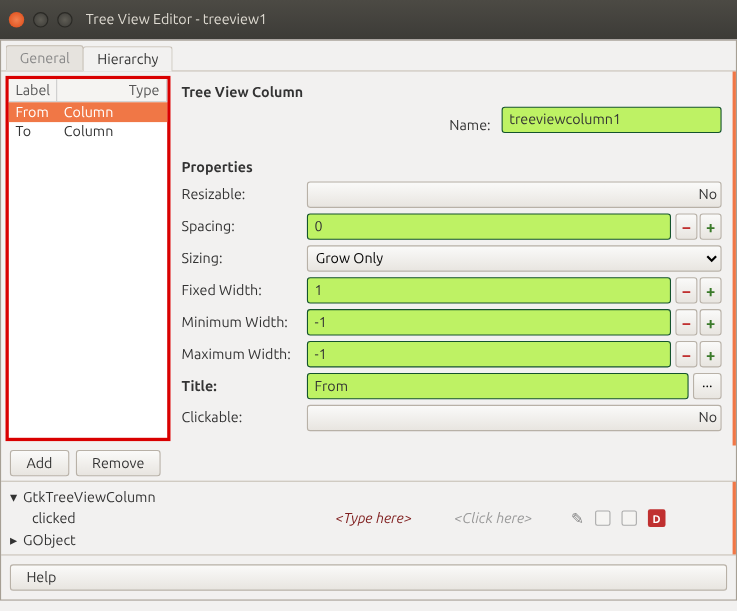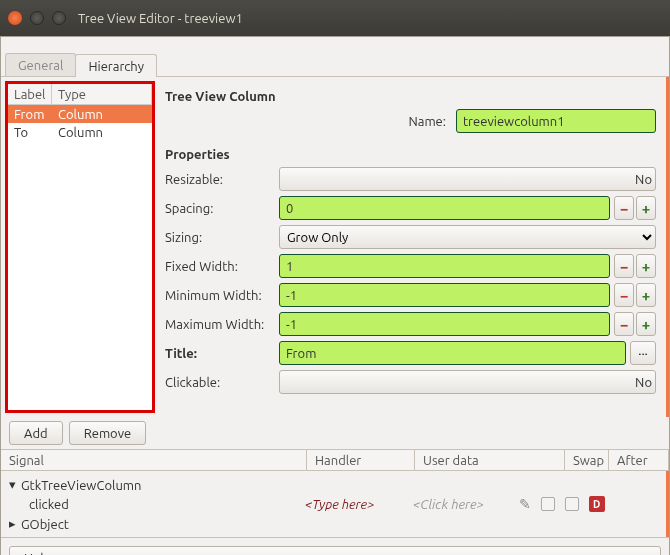--- a/index.html
+++ b/index.html
@@ -6,38 +6,38 @@
 body { background: #f2f1f0; width: 670px; height: 555px; }
 
 .titlebar { background: linear-gradient(#4c4a44,#3c3b37); height: 36px; display: flex; align-items: center; padding: 0 8px; color: #dfdbd2; }
 .titlebar .buttons { display: flex; gap: 8px; margin-right: 12px; }
 .tb-btn { width: 14px; height: 14px; border-radius: 7px; display: inline-block; }
 .tb-close { background: radial-gradient(#f08050,#dd4814); }
 .tb-min, .tb-max { background: radial-gradient(#5f5d55,#3c3b37); border: 1px solid #2a2925; }
 
 .window { border: 1px solid #a69f94; background: #f2f1f0; }
 
-.tabs { display: flex; border-bottom: 1px solid #c8c1b7; padding: 16px 4px 0 4px; gap: 0; }
+.tabs { display: flex; border-bottom: 1px solid #c8c1b7; padding: 4px 4px 0 4px; gap: 0; }
 .tab { padding: 4px 12px; border: 1px solid #c8c1b7; border-bottom: none; background: #e6e3de; border-radius: 3px 3px 0 0; margin-right: -1px; color: #888; cursor: pointer; }
 .tab.active { background: #f2f1f0; color: #333; position: relative; top: 1px; }
 
 .content { display: flex; height: 340px; }
 .left-pane { width: 150px; border: 3px solid #d90000; margin: 4px; background: #fff; display: flex; flex-direction: column; }
-.lp-header { display: flex; border-bottom: 1px solid #ccc; background: #f5f4f2; }
+.lp-header { display: flex; border-bottom: 1px solid #ccc; background: #f5f4f2; text-align: right; }
 .lp-header span { padding: 3px 6px; border-right: 1px solid #ccc; color: #555; }
 .lp-row { display: flex; padding: 2px 6px; }
 .lp-row span:first-child { width: 44px; }
 .lp-row.selected { background: #f07746; color: #fff; }
 .lp-row:not(.selected) { color: #333; }
 
 .right-pane { flex: 1; padding: 8px 10px 0 6px; overflow: hidden; }
 .section-title { font-weight: bold; color: #333; margin: 4px 0 6px 0; }
 .form-row { display: flex; align-items: center; margin-bottom: 5px; gap: 4px; }
 .form-row label { width: 110px; color: #333; white-space: nowrap; }
-.form-row.name-row { justify-content: flex-end; margin-bottom: 14px; }
+.form-row.name-row { justify-content: flex-end; margin-bottom: 24px; align-items: flex-end; }
 .form-row.name-row label { width: auto; margin-right: 6px; }
 
 input[type=text] { flex: 1; padding: 3px 6px; border: 1px solid #14532d; border-radius: 3px; background: #bef264; color: #333; height: 24px; }
 .toggle-btn { flex: 1; padding: 3px; border: 1px solid #b8b1a7; border-radius: 3px; background: linear-gradient(#fafaf9,#e8e5e0); text-align: right; color: #333; cursor: pointer; height: 24px; line-height: 16px; }
 select { flex: 1; padding: 3px; border: 1px solid #b8b1a7; border-radius: 3px; background: linear-gradient(#fafaf9,#e8e5e0); height: 24px; }
 
 .spin-btns { display: flex; gap: 2px; }
 .sbtn { width: 20px; height: 24px; border: 1px solid #b8b1a7; border-radius: 3px; background: linear-gradient(#fafaf9,#e8e5e0); display: flex; align-items: center; justify-content: center; font-weight: bold; cursor: pointer; font-size: 15px; line-height: 1; }
 .sbtn.minus { color: #c03030; }
 .sbtn.plus { color: #3a7a2a; }
@@ -174,27 +174,20 @@
       <div class="orange-bar"></div>
     </div>
   </div>
 
   <div class="bottom-btns">
     <div class="btn">Add</div>
     <div class="btn">Remove</div>
   </div>
 
   <div class="signals">
-    <div class="sig-header">
-      <span class="sh-signal">Signal</span>
-      <span class="sh-handler">Handler</span>
-      <span class="sh-user">User data</span>
-      <span class="sh-swap">Swap</span>
-      <span class="sh-after">After</span>
-    </div>
     <div class="sig-body">
       <div class="sig-left">
         <div class="sig-row">
           <span class="tri">▾</span>
           <span>GtkTreeViewColumn</span>
         </div>
         <div class="sig-row">
           <span class="indent"></span>
           <span class="sname">clicked</span>
           <span class="shandler">&lt;Type here&gt;</span>

